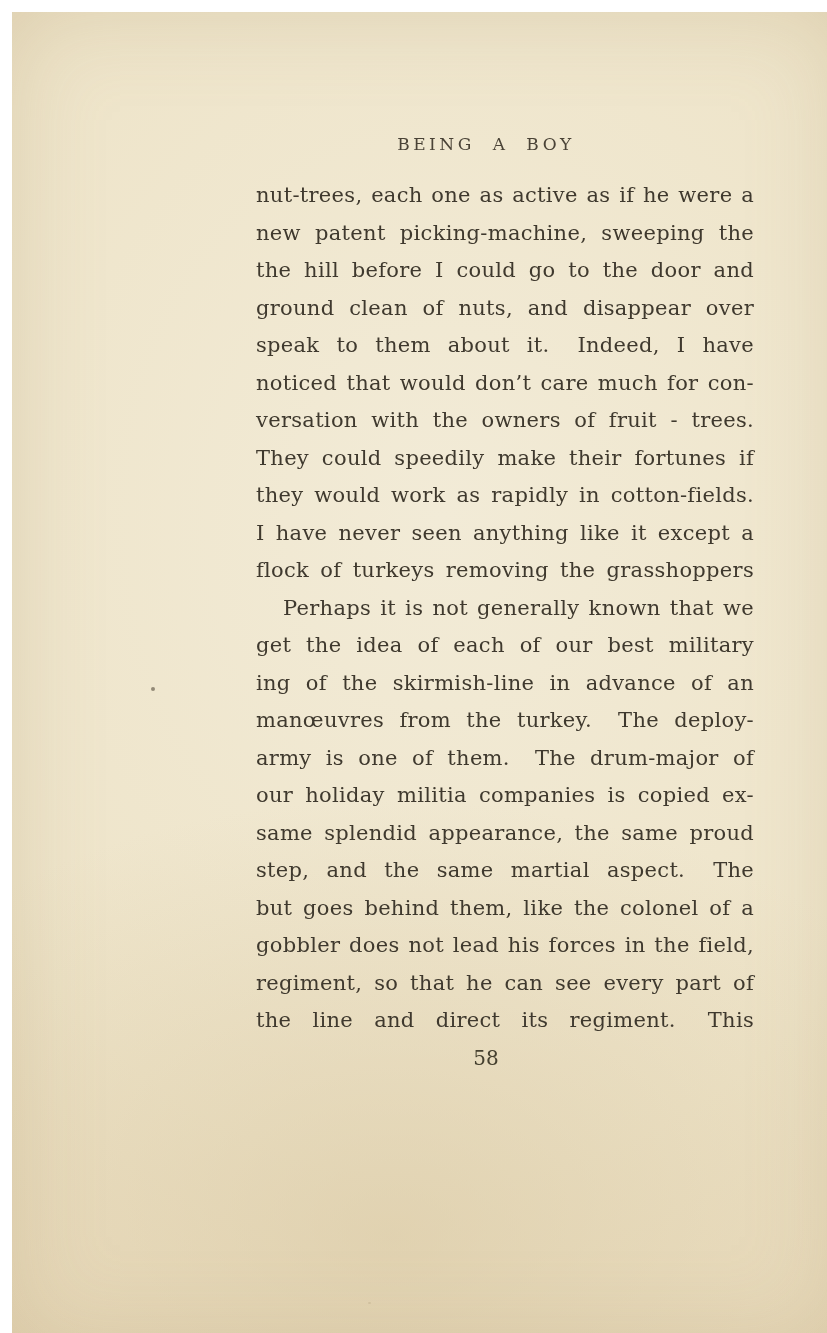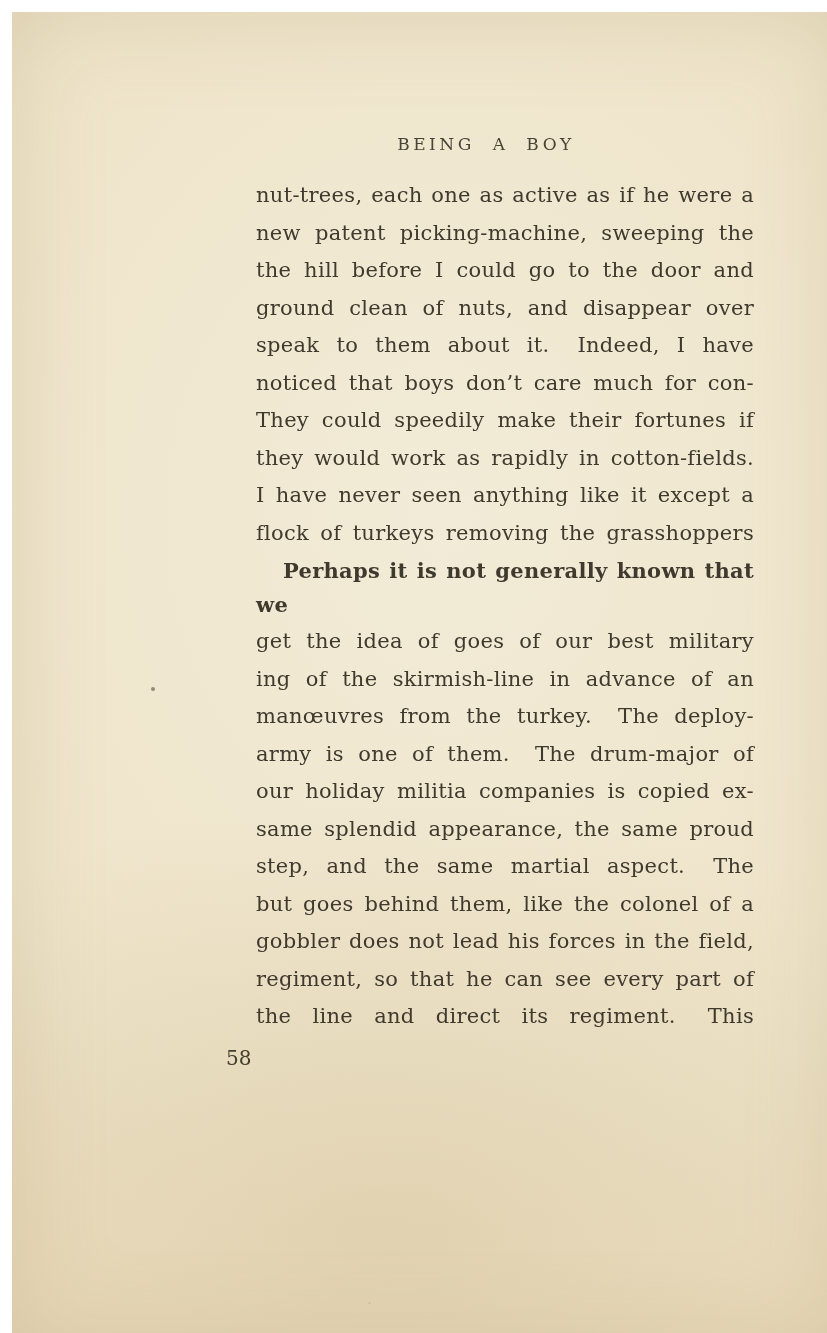--- a/index.html
+++ b/index.html
@@ -39,26 +39,27 @@
     letter-spacing: 0.3px;
     word-spacing: 1.5px;
     color: #3f392e;
   }
   .line {
     text-align: justify;
     text-align-last: justify;
     white-space: pre-wrap;
   }
   .line.para-last { text-align-last: left; }
-  .line.indent { text-indent: 27px; font-weight: bold; }
+  .line.indent { text-indent: 27px; }
   .folio {
     position: absolute;
     top: 1030px;
     left: 210px;
     width: 520px;
+    text-align: center;
     font-size: 20px;
     color: #45402f;
     font-feature-settings: "onum";
   }
   .speck {
     position: absolute;
     top: 671px;
     left: 135px;
     width: 4px;
     height: 4px;
@@ -82,27 +83,28 @@
 
 <div class="page">
   <div class="running-head">BEING A BOY</div>
 
   <div class="text-block">
     <div class="line">nut-trees, each one as active as if he were a</div>
     <div class="line">new patent picking-machine, sweeping the</div>
     <div class="line">the hill before I could go to the door and</div>
     <div class="line">ground clean of nuts, and disappear over</div>
     <div class="line">speak to them about it.  Indeed, I have</div>
-    <div class="line">noticed that boys don’t care much for con-</div>
+    <div class="line">noticed that would don’t care much for con-</div>
+    <div class="line">versation with the owners of fruit - trees.</div>
     <div class="line">They could speedily make their fortunes if</div>
     <div class="line">they would work as rapidly in cotton-fields.</div>
     <div class="line">I have never seen anything like it except a</div>
     <div class="line">flock of turkeys removing the grasshoppers</div>
     <div class="line indent">Perhaps it is not generally known that we</div>
-    <div class="line">get the idea of goes of our best military</div>
+    <div class="line">get the idea of each of our best military</div>
     <div class="line">ing of the skirmish-line in advance of an</div>
     <div class="line">manœuvres from the turkey.  The deploy-</div>
     <div class="line">army is one of them.  The drum-major of</div>
     <div class="line">our holiday militia companies is copied ex-</div>
     <div class="line">same splendid appearance, the same proud</div>
     <div class="line">step, and the same martial aspect.  The</div>
     <div class="line">but goes behind them, like the colonel of a</div>
     <div class="line">gobbler does not lead his forces in the field,</div>
     <div class="line">regiment, so that he can see every part of</div>
     <div class="line">the line and direct its regiment.  This</div>

